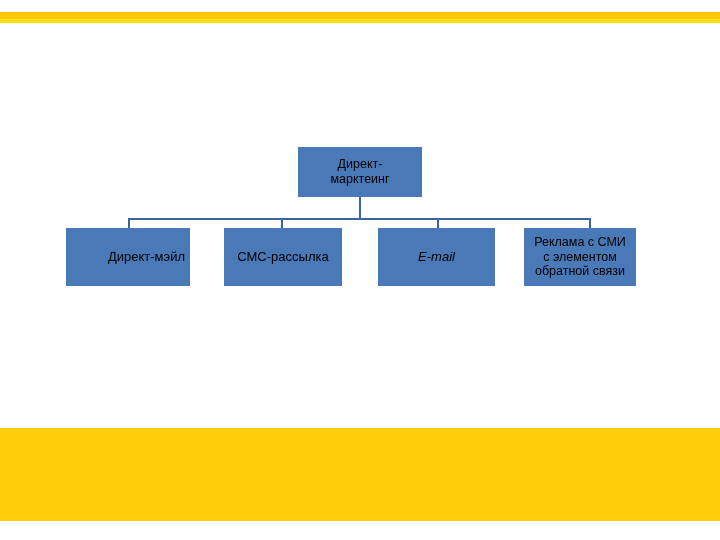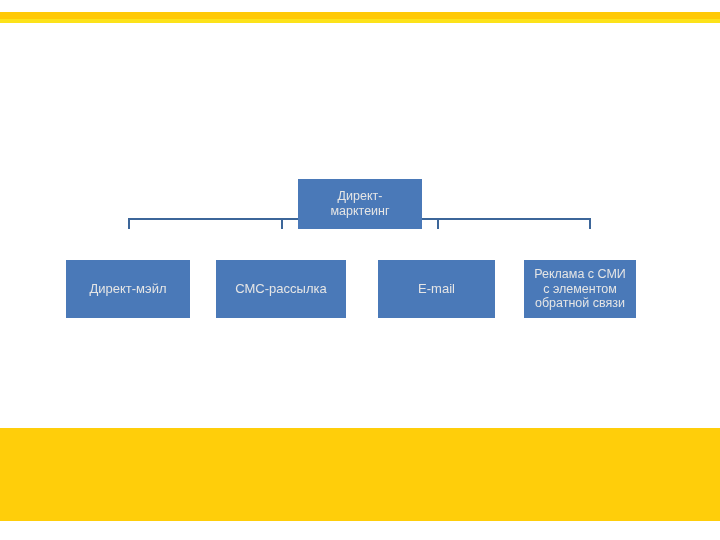--- a/index.html
+++ b/index.html
@@ -55,50 +55,49 @@
     left: 0;
     top: 0;
     width: 720px;
     height: 402px;
   }
 
   .node {
     position: absolute;
     box-sizing: border-box;
     background: #4A79B8;
-    color: #e5e5e5;
+    color: #000000;
     display: flex;
     align-items: center;
     justify-content: center;
     text-align: center;
     line-height: 1.17;
     padding: 2px 5px;
-    margin-top: 32px;
   }
   .node-label {
     display: block;
     white-space: pre-line;
   }
 
   #node-root {
     left: 298px;
     top: 121px;
     width: 124px;
     height: 50px;
     font-size: 12.5px;
   }
 
   .node-child {
     top: 202px;
     height: 58px;
     font-size: 13px;
   }
-  #node-direct-mail   { left: 66px;  width: 124px; }
-  #node-sms           { left: 216px; width: 130px; }
-  #node-email         { left: 378px; width: 117px; }
+  #node-direct-mail   { left: 66px;  width: 124px; justify-content: flex-end; }
+  #node-sms           { left: 224px; width: 118px; }
+  #node-email         { left: 378px; width: 117px; font-style: italic; }
   #node-media-ad      { left: 524px; width: 112px; font-size: 12.5px; }
 
   
   .conn {
     position: absolute;
     background: #3C6699;
   }
   #conn-stem {
     left: 359px;
     top: 171px;

